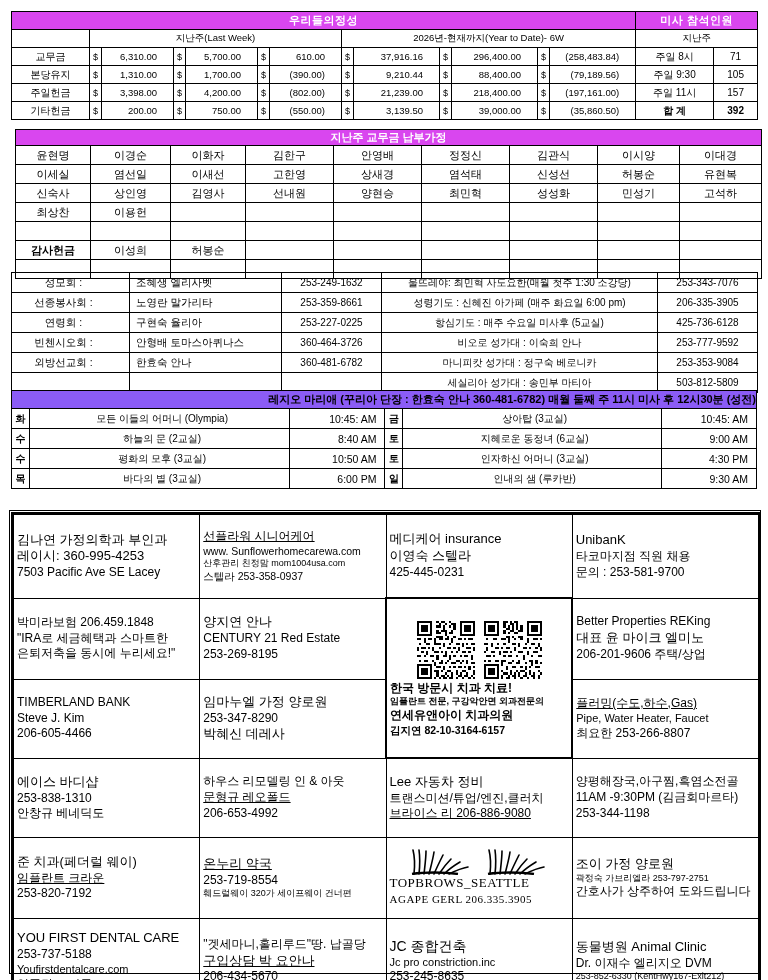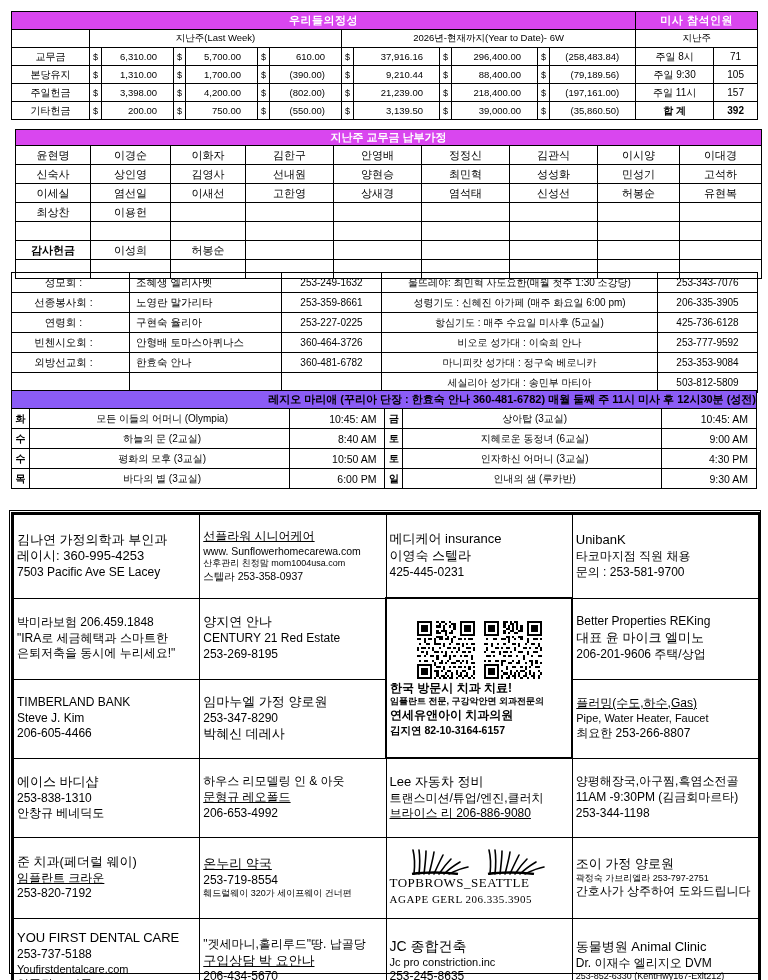--- a/index.html
+++ b/index.html
@@ -208,40 +208,40 @@
       <td>이경순</td>
       <td>이화자</td>
       <td>김한구</td>
       <td>안영배</td>
       <td>정정신</td>
       <td>김관식</td>
       <td>이시양</td>
       <td>이대경</td>
     </tr>
     <tr>
+      <td>이세실</td>
+      <td>염선일</td>
+      <td>이새선</td>
+      <td>고한영</td>
+      <td>상새경</td>
+      <td>염석태</td>
+      <td>신성선</td>
+      <td>허봉순</td>
+      <td>유현복</td>
+    </tr>
+    <tr>
       <td>신숙사</td>
       <td>상인영</td>
       <td>김영사</td>
       <td>선내원</td>
       <td>양현승</td>
       <td>최민혁</td>
       <td>성성화</td>
       <td>민성기</td>
       <td>고석하</td>
-    </tr>
-    <tr>
-      <td>이세실</td>
-      <td>염선일</td>
-      <td>이새선</td>
-      <td>고한영</td>
-      <td>상새경</td>
-      <td>염석태</td>
-      <td>신성선</td>
-      <td>허봉순</td>
-      <td>유현복</td>
     </tr>
     <tr>
       <td>최상찬</td>
       <td>이용헌</td>
       <td></td>
       <td></td>
       <td></td>
       <td></td>
       <td></td>
       <td></td>

